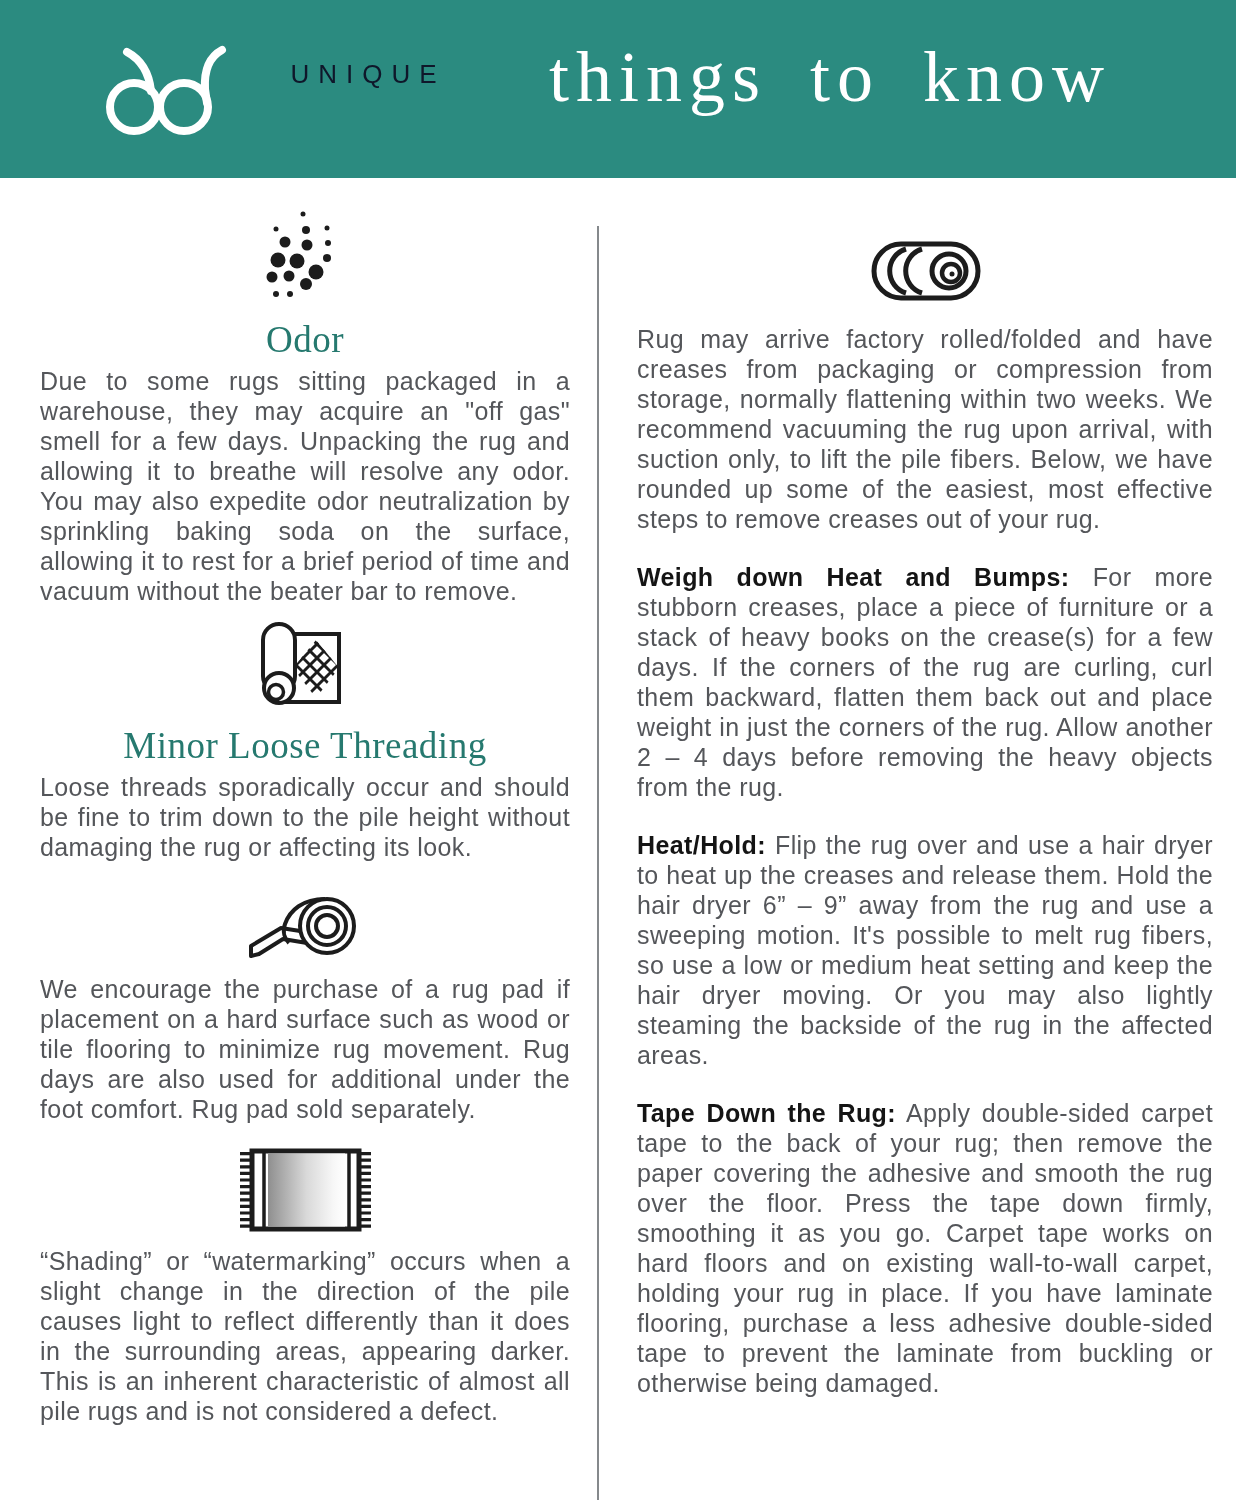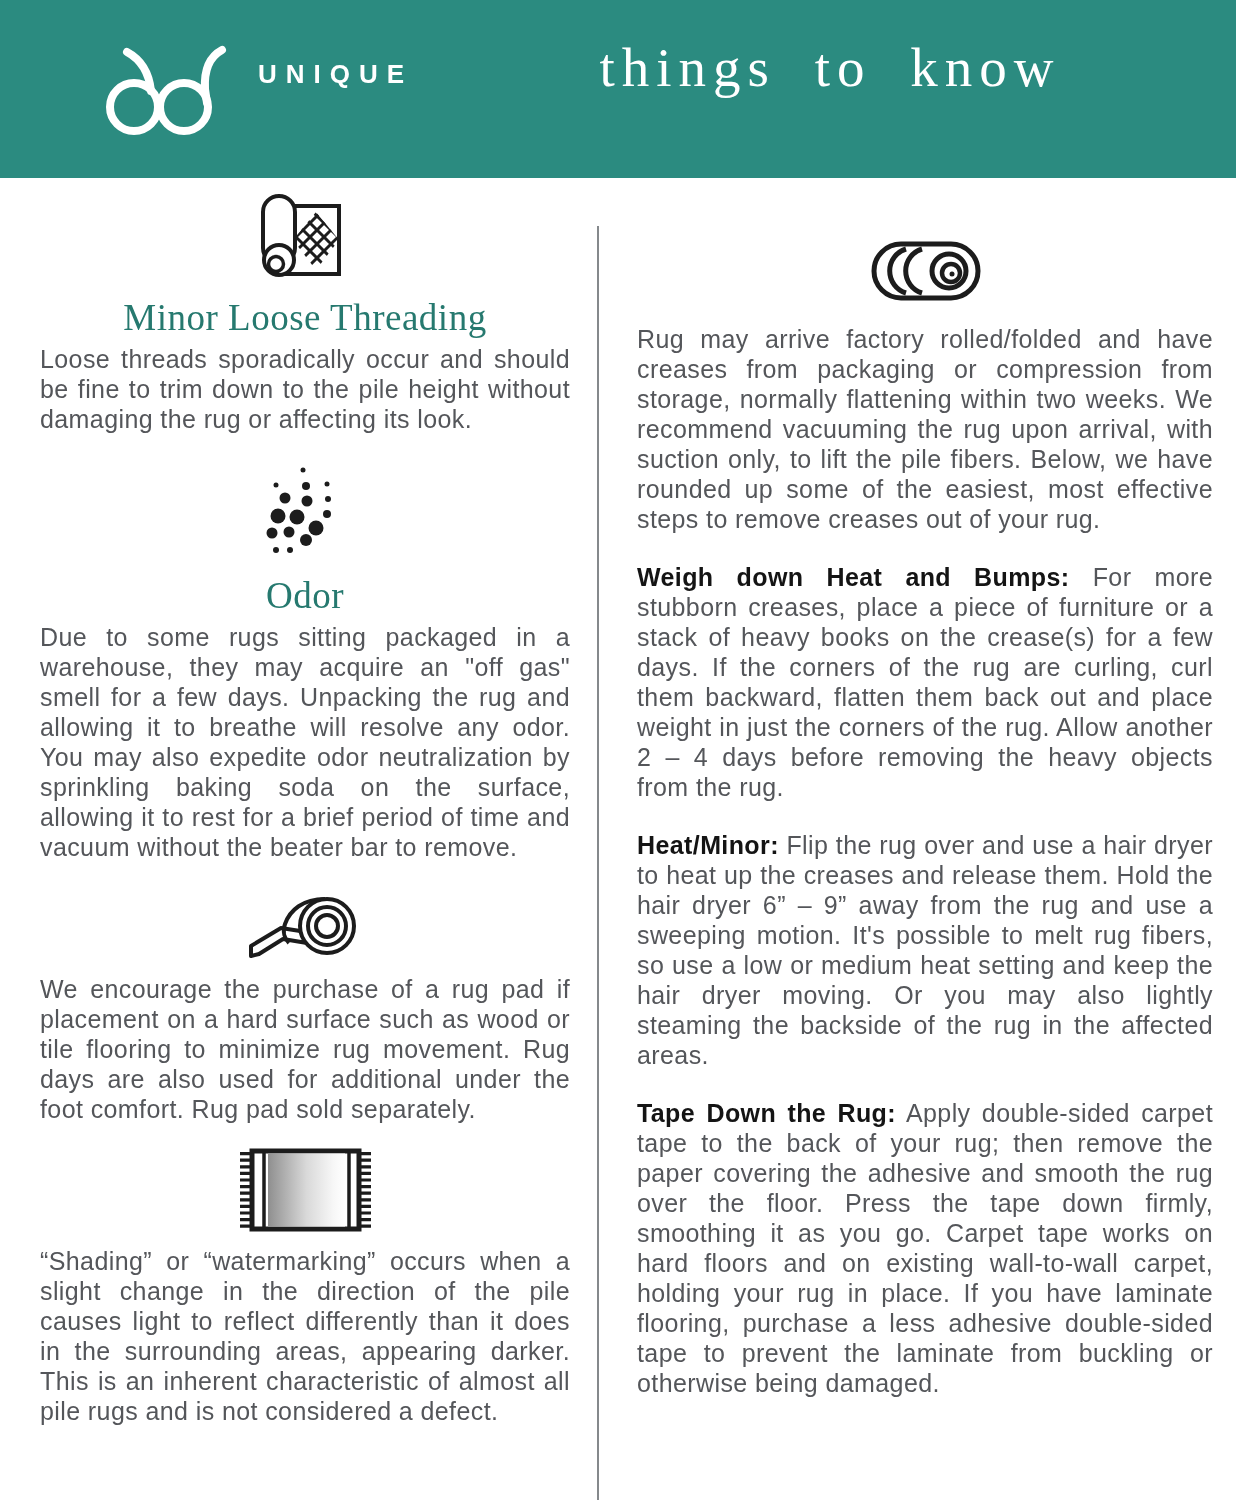--- a/index.html
+++ b/index.html
@@ -10,27 +10,27 @@
     font-family:"Liberation Sans", sans-serif;
   }
   
   .banner {
     position:absolute; left:0; top:0; width:1236px; height:178px;
     background:#2b8b80;
   }
   .logo-svg { position:absolute; left:100px; top:44px; }
   .brand {
     position:absolute; left:258px; top:56px; width:220px;
-    color:#ffffff; font-size:26px; line-height:36px;
-    letter-spacing:9px; font-weight:700;
+    color:#0f172a; font-size:26px; line-height:36px;
+    letter-spacing:9px; text-align:center; font-weight:400;
   }
   .main-title {
     position:absolute; left:460px; right:36px; top:36px;
     font-family:"Liberation Serif", serif; font-weight:400;
-    color:#ffffff; font-size:55px; letter-spacing:7px; word-spacing:18px;
+    color:#ffffff; font-size:72px; letter-spacing:7px; word-spacing:18px;
     text-align:center; white-space:nowrap;
   }
   
   .divider {
     position:absolute; left:597px; top:226px; bottom:0; width:2px;
     background:#85898c;
   }
   .col-left  { position:absolute; left:40px;  top:178px; width:530px; }
   .col-right { position:absolute; left:637px; top:178px; width:576px; }
 
@@ -67,20 +67,47 @@
     </svg>
     <div class="brand">
       <div>UNIQUE</div>
     </div>
     <div class="main-title">things to know</div>
   </div>
 
   <div class="divider"></div>
 
   <div class="col-left">
+
+    <div class="section">
+      <span class="icon-wrap" style="margin:28px auto 8px;">
+        <svg width="105" height="100" viewBox="0 0 105 100">
+          <g class="inkf">
+            <circle cx="50" cy="8" r="2.5"></circle>
+              <circle cx="23" cy="23" r="2.5"></circle>
+            <circle cx="53" cy="24" r="4"></circle>  
+              <circle cx="74" cy="22" r="2.5"></circle>
+            <circle cx="32" cy="36" r="5.5"></circle>
+              <circle cx="54" cy="39" r="5.5"></circle>
+            <circle cx="75" cy="37" r="3"></circle>  
+              <circle cx="25" cy="54" r="7.5"></circle>
+            <circle cx="44" cy="55" r="7.5"></circle>
+              <circle cx="74" cy="52" r="4"></circle>
+            <circle cx="63" cy="66" r="7.5"></circle>
+              <circle cx="19" cy="71" r="5.5"></circle>
+            <circle cx="36" cy="70" r="5.5"></circle>
+              <circle cx="53" cy="78" r="6"></circle>
+            <circle cx="23" cy="88" r="3"></circle>  
+              <circle cx="37" cy="88" r="3"></circle>
+          </g>
+        </svg>
+      </span>
+      <h2 class="section-title">Odor</h2>
+      <p class="body-text">Due to some rugs sitting packaged in a warehouse, they may acquire an "off gas" smell for a few days. Unpacking the rug and allowing it to breathe will resolve any odor. You may also expedite odor neutralization by sprinkling baking soda on the surface, allowing it to rest for a brief period of time and vacuum without the beater bar to remove.</p>
+    </div>
 
     <div class="section">
       <span class="icon-wrap" style="margin:12px auto 4px;">
         <svg width="100" height="98" viewBox="0 0 100 98">
           <defs>
             <clipPath id="xhClip">
                 <polygon points="61,22 84,50 61,80 38,50"></polygon>
               </clipPath>
           </defs>
           <rect class="paper" x="30" y="16" width="54" height="68" stroke-width="4"></rect>
@@ -99,47 +126,20 @@
           <rect class="paper" x="8" y="6" width="32" height="68" rx="16" stroke-width="4"></rect>
           <circle class="paper" cx="24" cy="70" r="15" stroke-width="4"></circle>
           <circle class="paper" cx="21" cy="74" r="7.5" stroke-width="3.5"></circle>
         </svg>
       </span>
       <h2 class="section-title">Minor Loose Threading</h2>
       <p class="body-text">Loose threads sporadically occur and should be fine to trim down to the pile height without damaging the rug or affecting its look.</p>
     </div>
 
     <div class="section">
-      <span class="icon-wrap" style="margin:28px auto 8px;">
-        <svg width="105" height="100" viewBox="0 0 105 100">
-          <g class="inkf">
-            <circle cx="50" cy="8" r="2.5"></circle>
-              <circle cx="23" cy="23" r="2.5"></circle>
-            <circle cx="53" cy="24" r="4"></circle>  
-              <circle cx="74" cy="22" r="2.5"></circle>
-            <circle cx="32" cy="36" r="5.5"></circle>
-              <circle cx="54" cy="39" r="5.5"></circle>
-            <circle cx="75" cy="37" r="3"></circle>  
-              <circle cx="25" cy="54" r="7.5"></circle>
-            <circle cx="44" cy="55" r="7.5"></circle>
-              <circle cx="74" cy="52" r="4"></circle>
-            <circle cx="63" cy="66" r="7.5"></circle>
-              <circle cx="19" cy="71" r="5.5"></circle>
-            <circle cx="36" cy="70" r="5.5"></circle>
-              <circle cx="53" cy="78" r="6"></circle>
-            <circle cx="23" cy="88" r="3"></circle>  
-              <circle cx="37" cy="88" r="3"></circle>
-          </g>
-        </svg>
-      </span>
-      <h2 class="section-title">Odor</h2>
-      <p class="body-text">Due to some rugs sitting packaged in a warehouse, they may acquire an "off gas" smell for a few days. Unpacking the rug and allowing it to breathe will resolve any odor. You may also expedite odor neutralization by sprinkling baking soda on the surface, allowing it to rest for a brief period of time and vacuum without the beater bar to remove.</p>
-    </div>
-
-    <div class="section">
       <span class="icon-wrap" style="margin:24px auto 4px;">
         <svg width="120" height="80" viewBox="0 0 120 80">
           <path class="paper" stroke-width="4" stroke-linejoin="round" d="M6 60 L36 42 L68 47 L68 58 L38 53 L14 68 L6 70 Z"></path>
           <path class="ink" stroke-width="4" d="M80 13 C58 13 45 24 40 38 C37 46 40 53 44 57"></path>
           <circle class="paper" cx="82" cy="40" r="27" stroke-width="4"></circle>
           <circle class="ink" cx="82" cy="40" r="19" stroke-width="4"></circle>
           <circle class="ink" cx="82" cy="40" r="11" stroke-width="4"></circle>
         </svg>
       </span>
       <p class="body-text">We encourage the purchase of a rug pad if placement on a hard surface such as wood or tile flooring to minimize rug movement. Rug days are also used for additional under the foot comfort. Rug pad sold separately.</p>
@@ -182,21 +182,21 @@
       </span>
       <p class="body-text">Rug may arrive factory rolled/folded and have creases from packaging or compression from storage, normally flattening within two weeks. We recommend vacuuming the rug upon arrival, with suction only, to lift the pile fibers. Below, we have rounded up some of the easiest, most effective steps to remove creases out of your rug.</p>
 
 
       <p class="body-text tip">
         <span class="lead">Weigh down Heat and Bumps:</span>
         <span>For more stubborn creases, place a piece of furniture or a stack of heavy books on the crease(s) for a few days. If the corners of the rug are curling, curl them backward, flatten them back out and place weight in just the corners of the rug. Allow another 2 – 4 days before removing the heavy objects from the rug.</span>
       </p>
 
       <p class="body-text tip">
-        <span class="lead">Heat/Minor:</span>
+        <span class="lead">Heat/Hold:</span>
         <span>Flip the rug over and use a hair dryer to heat up the creases and release them. Hold the hair dryer 6” – 9” away from the rug and use a sweeping motion. It's possible to melt rug fibers, so use a low or medium heat setting and keep the hair dryer moving. Or you may also lightly steaming the backside of the rug in the affected areas.</span>
       </p>
 
       <p class="body-text tip">
         <span class="lead">Tape Down the Rug:</span>
         <span>Apply double-sided carpet tape to the back of your rug; then remove the paper covering the adhesive and smooth the rug over the floor. Press the tape down firmly, smoothing it as you go. Carpet tape works on hard floors and on existing wall-to-wall carpet, holding your rug in place. If you have laminate flooring, purchase a less adhesive double-sided tape to prevent the laminate from buckling or otherwise being damaged.</span>
       </p>
     </div>
   </div>
 

